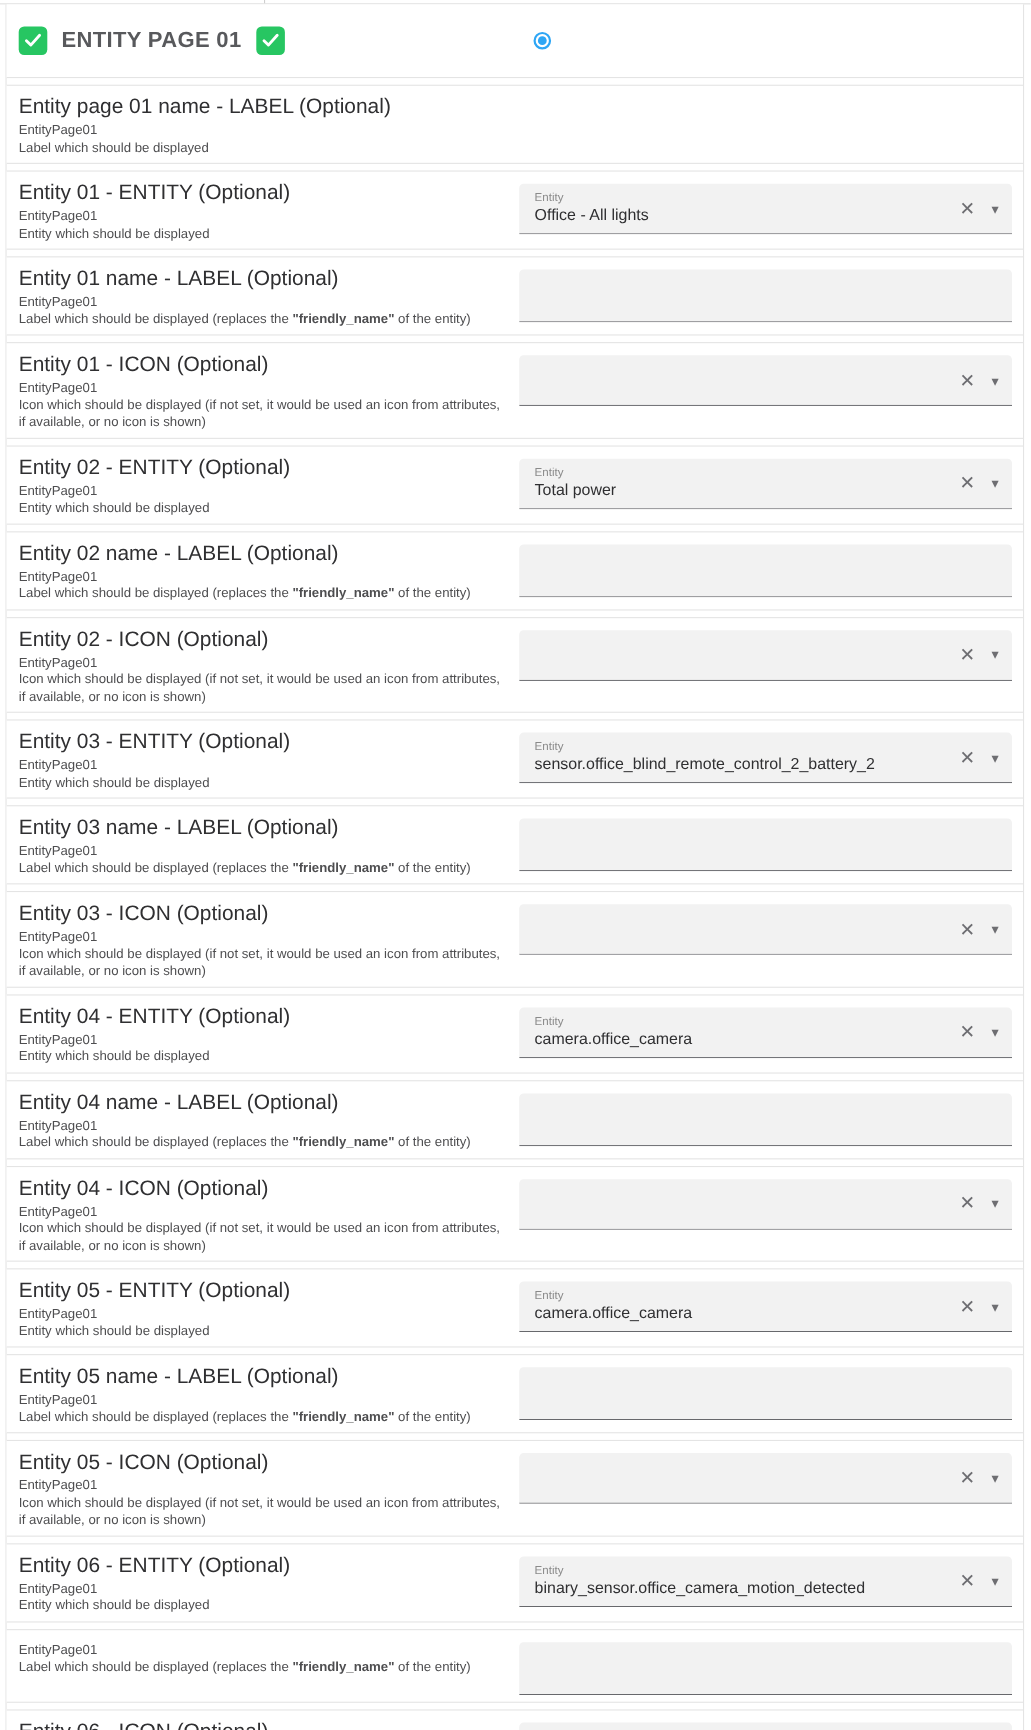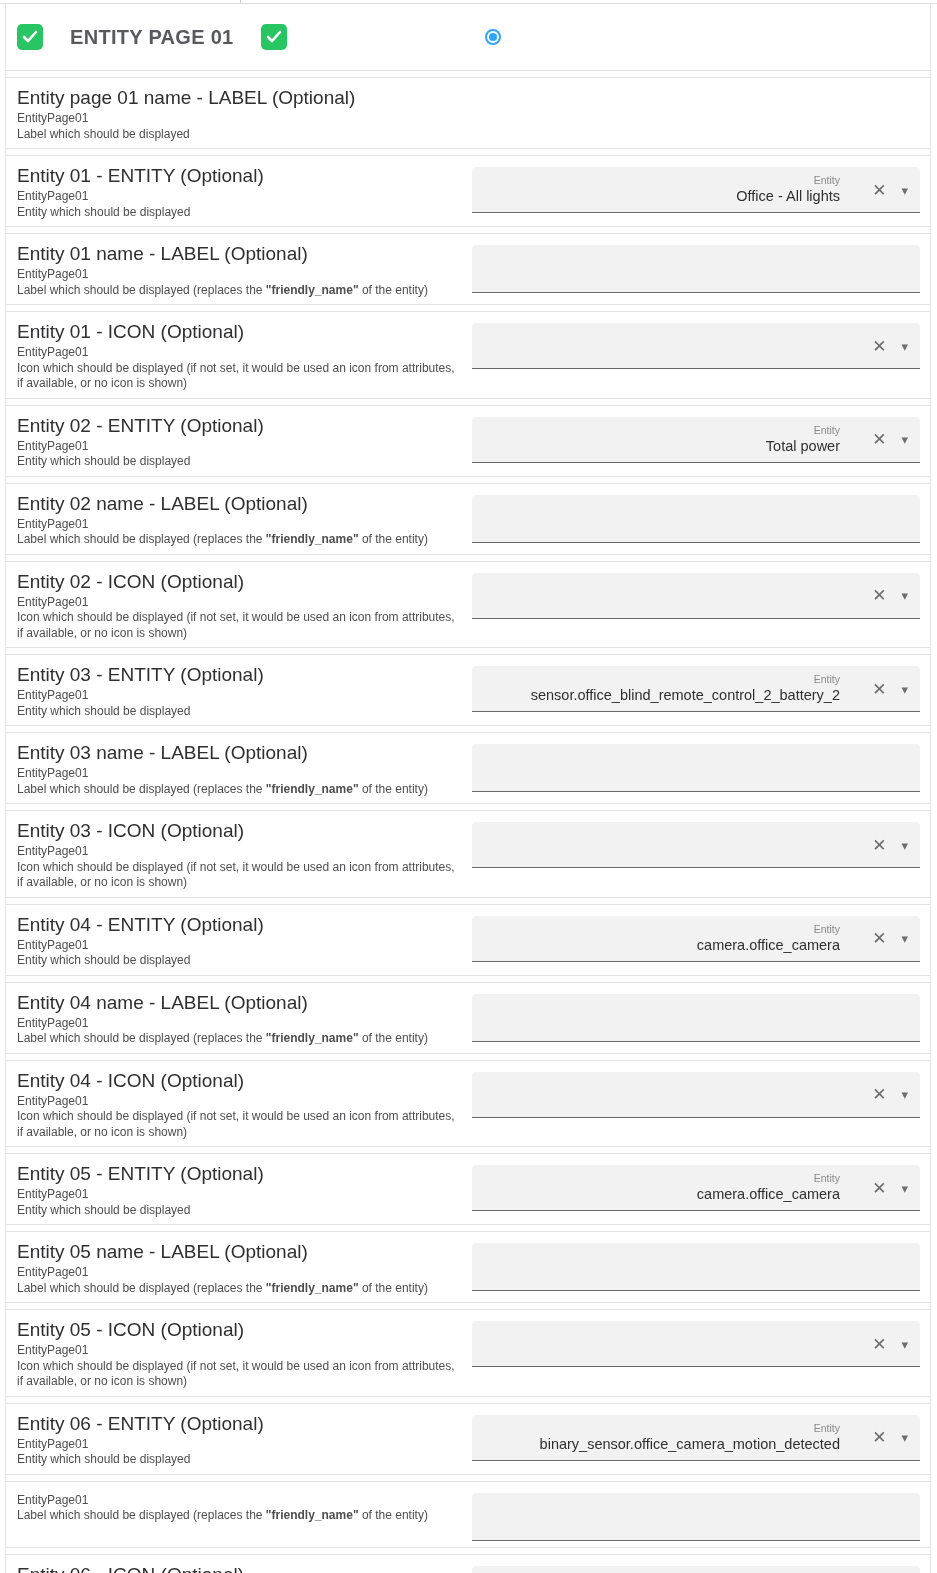--- a/index.html
+++ b/index.html
@@ -16,21 +16,21 @@
   *{margin:0;padding:0;box-sizing:border-box;}
   html,body{width:937px;height:1573px;overflow:hidden;background:#fff;
     font-family:"Liberation Sans","DejaVu Sans",sans-serif;}
   .top-line{position:absolute;left:0;top:3px;width:937px;height:1px;background:#dedede;}
   .top-tick{position:absolute;left:240px;top:0;width:1px;height:3px;background:#cfcfcf;}
   .container{position:absolute;left:5px;top:4px;width:926px;
     border-left:1px solid var(--card-border);border-right:1px solid var(--card-border);}
   
   .header{position:relative;height:67px;background:#fff;margin-bottom:6px;
     border-bottom:1px solid var(--card-border);
-    display:flex;align-items:center;padding-left:11px;gap:27px;}
+    display:flex;align-items:center;padding-left:11px;gap:13px;}
   .checkbox{width:26px;height:26px;border-radius:5px;background:var(--checkbox-green);
     display:flex;align-items:center;justify-content:center;flex:0 0 auto;cursor:pointer;}
   .checkbox svg{display:block;}
   .header-title{font-size:20px;font-weight:bold;color:var(--header-title);letter-spacing:.3px;}
   .radio{position:absolute;left:479px;top:50%;transform:translateY(-50%);
     width:16px;height:16px;border-radius:50%;border:2px solid var(--radio-blue);
     display:flex;align-items:center;justify-content:center;cursor:pointer;}
   .radio-dot{width:8px;height:8px;border-radius:50%;background:var(--radio-blue);}
   
   .row{display:flex;background:#fff;margin-bottom:6px;
@@ -38,21 +38,21 @@
     padding:8px 10px 6px 11px;}
   .left{width:445px;padding-top:3px;}
   .row-title{font-size:19px;color:var(--title-text);margin-bottom:5px;line-height:17px;}
   .row-sub,.row-desc{font-size:12px;color:var(--muted-text);line-height:15.5px;}
   .row-desc b{font-weight:bold;}
   .fieldwrap{margin-left:auto;width:448px;padding-top:3px;}
   .input,.select{position:relative;background:var(--field-bg);
     border-bottom:1.5px solid var(--field-underline);border-radius:4px 4px 0 0;}
   .input{height:48px;display:flex;align-items:center;padding:0 14px;
     font-size:14.5px;color:var(--title-text);cursor:text;}
-  .select{height:46px;padding:0 80px 0 14px;cursor:pointer;text-align:right;}
+  .select{height:46px;padding:0 80px 0 14px;cursor:pointer;}
   .select .float-label{font-size:10.5px;color:#8a8a8a;padding-top:7px;line-height:12px;}
   .select .sel-value{font-size:14.5px;color:var(--title-text);margin-top:2px;
     white-space:nowrap;overflow:hidden;}
   .select.empty{display:flex;align-items:center;}
   .sel-icons{position:absolute;right:12px;top:50%;transform:translateY(-50%);
     display:flex;align-items:center;gap:15px;}
   .clear{font-size:17px;color:var(--icon-gray);line-height:1;cursor:pointer;}
   .arrow{font-size:13px;color:var(--icon-gray);line-height:1;cursor:pointer;}
 </style>
 </head>

